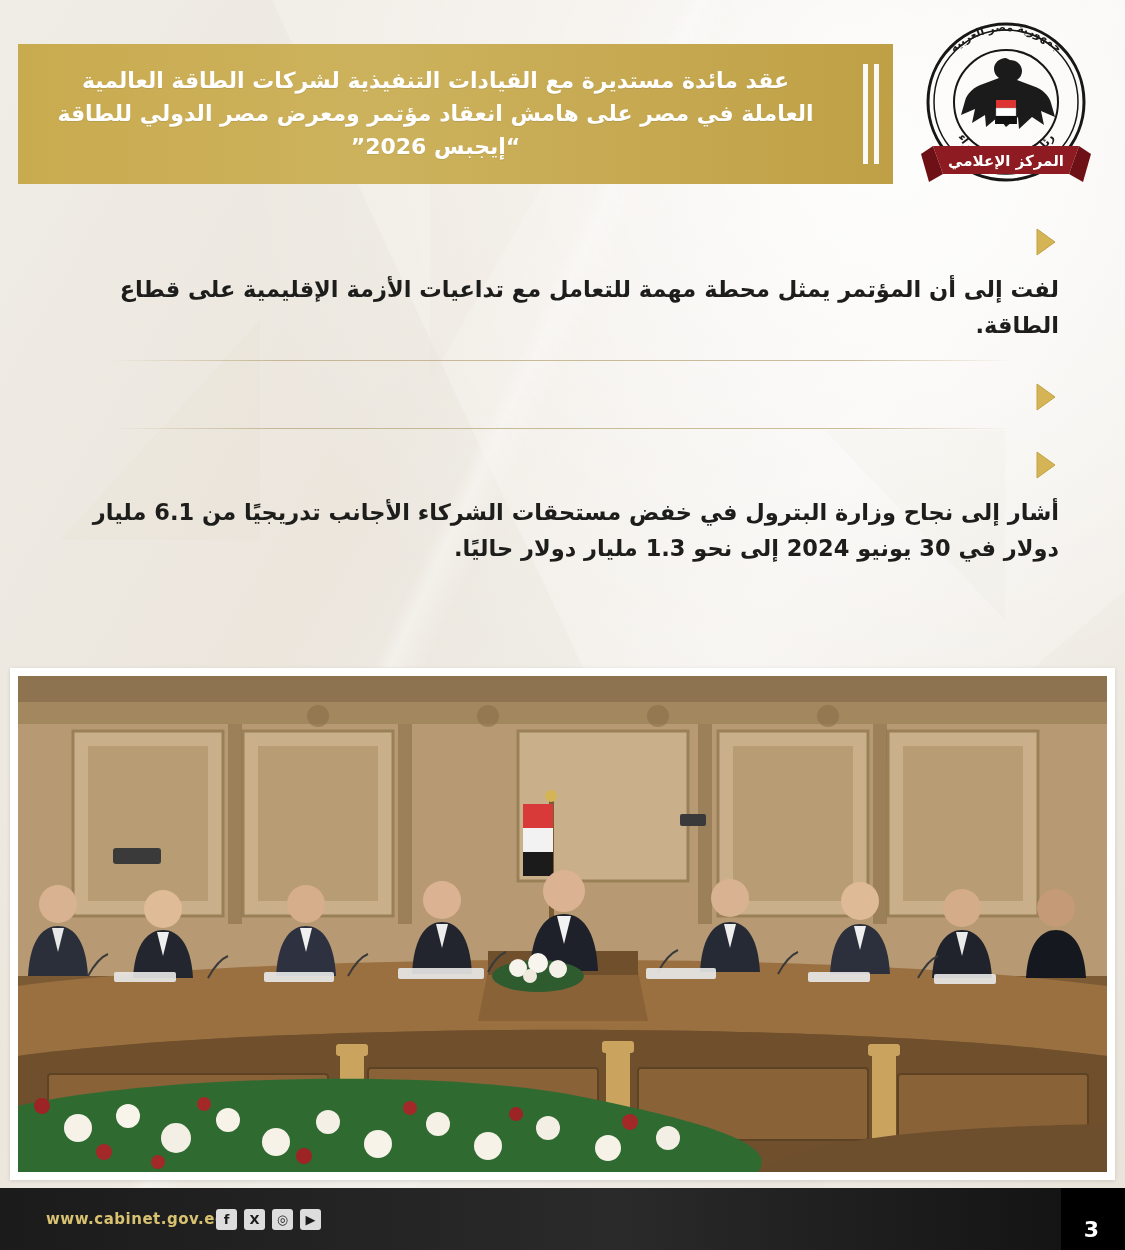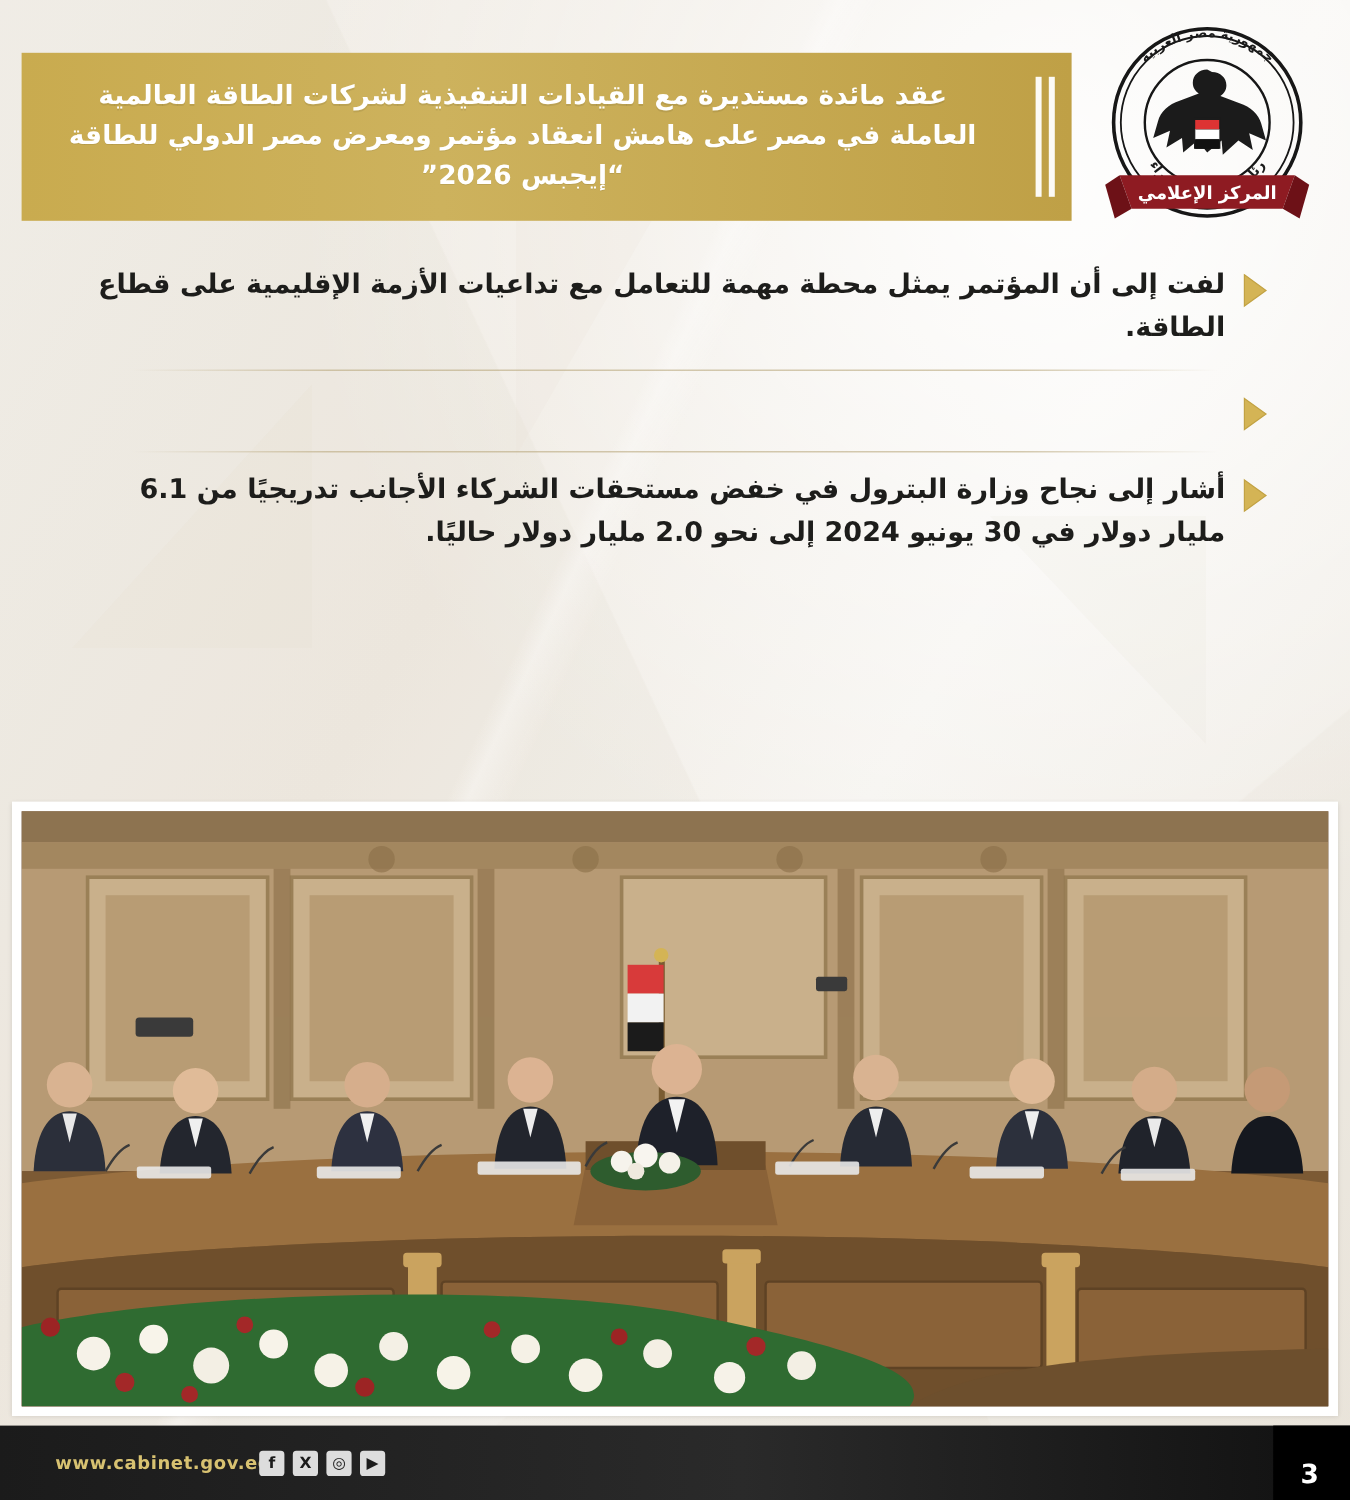--- a/index.html
+++ b/index.html
@@ -76,20 +76,21 @@
   }
 
   
   .bullets {
     position: absolute;
     top: 205px; right: 0; left: 0;
     padding: 0 66px 0 66px;
   }
   .bullet {
     display: flex;
+    flex-direction: column;
     align-items: flex-start;
     gap: 14px;
     padding: 14px 0 16px 0;
     position: relative;
   }
   .bullet + .bullet::before {
     content: "";
     position: absolute;
     top: 0; right: 44px; left: 44px;
     height: 1px;
@@ -252,21 +253,21 @@
       </div>
     </div>
 
     <div class="bullet">
       <div class="chev">
         <svg width="24" height="30" viewBox="0 0 24 30">
             <path d="M2 2 L20 15 L2 28 Z" fill="#d4b455"></path>
             <path d="M2 2 L20 15 L2 28 Z" fill="none" stroke="#c2a243" stroke-width="1"></path>
           </svg>
       </div>
-      <div class="bullet-text">أشار إلى نجاح وزارة البترول في خفض مستحقات الشركاء الأجانب تدريجيًا من 6.1 مليار دولار في 30 يونيو 2024 إلى نحو 2.0 مليار دولار حاليًا.</div>
+      <div class="bullet-text">أشار إلى نجاح وزارة البترول في خفض مستحقات الشركاء الأجانب تدريجيًا من 6.1 مليار دولار في 30 يونيو 2024 إلى نحو 1.3 مليار دولار حاليًا.</div>
     </div>
 
   </div>
 
   <div class="photo-wrap">
     <div class="photo">
       <svg width="100%" height="100%" viewBox="0 0 1089 496" preserveAspectRatio="none">
 
         <rect x="0" y="0" width="1089" height="300" fill="#b79a74"></rect>
         <rect x="0" y="0" width="1089" height="26" fill="#8d7350"></rect>

